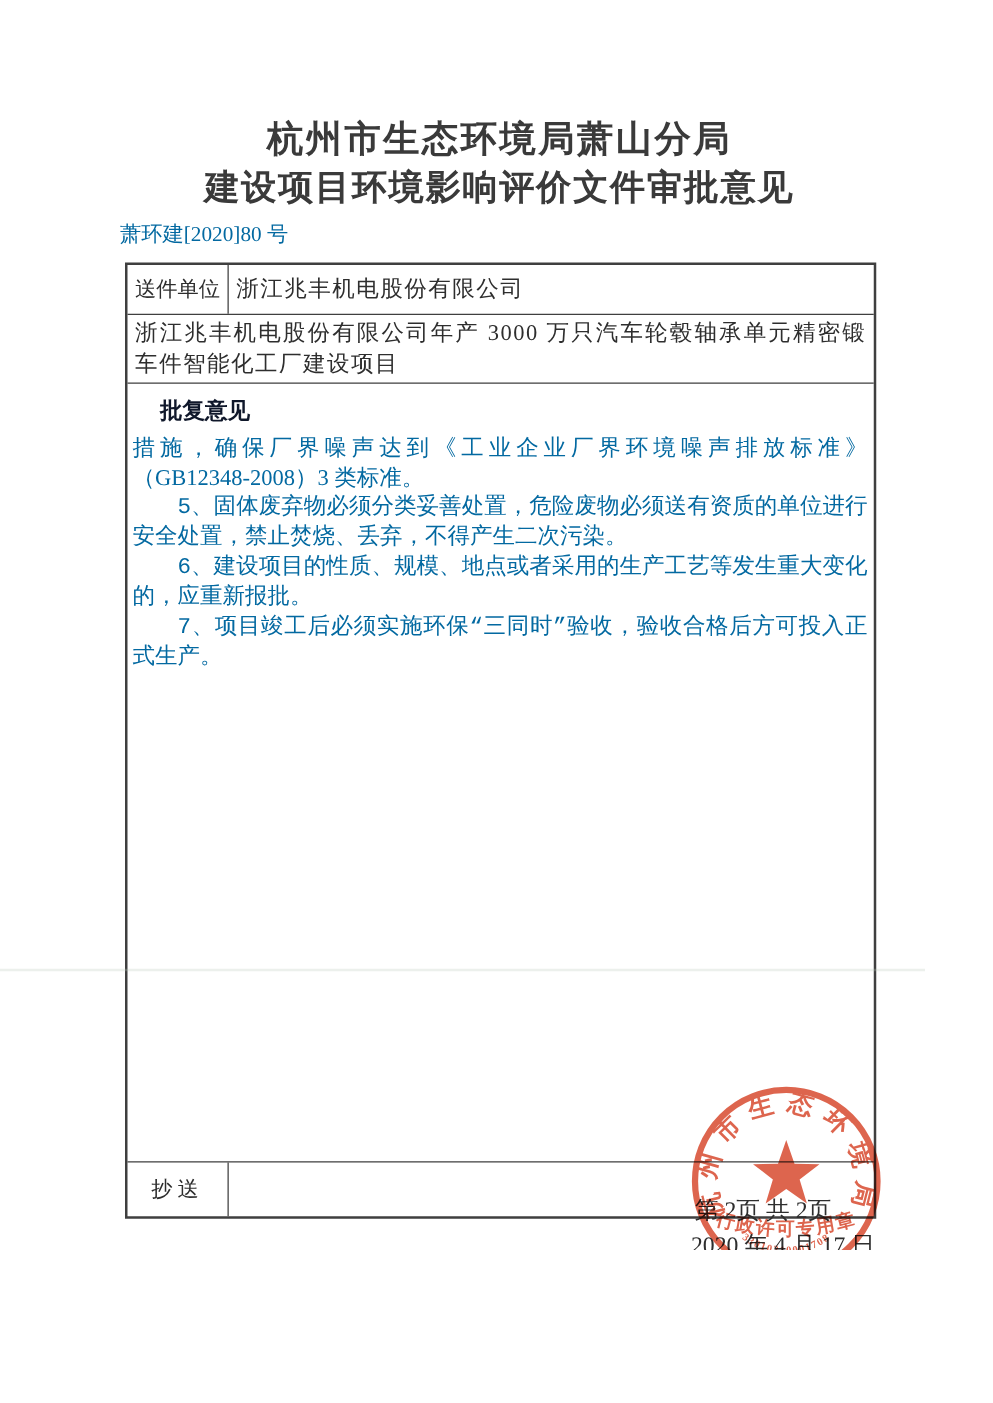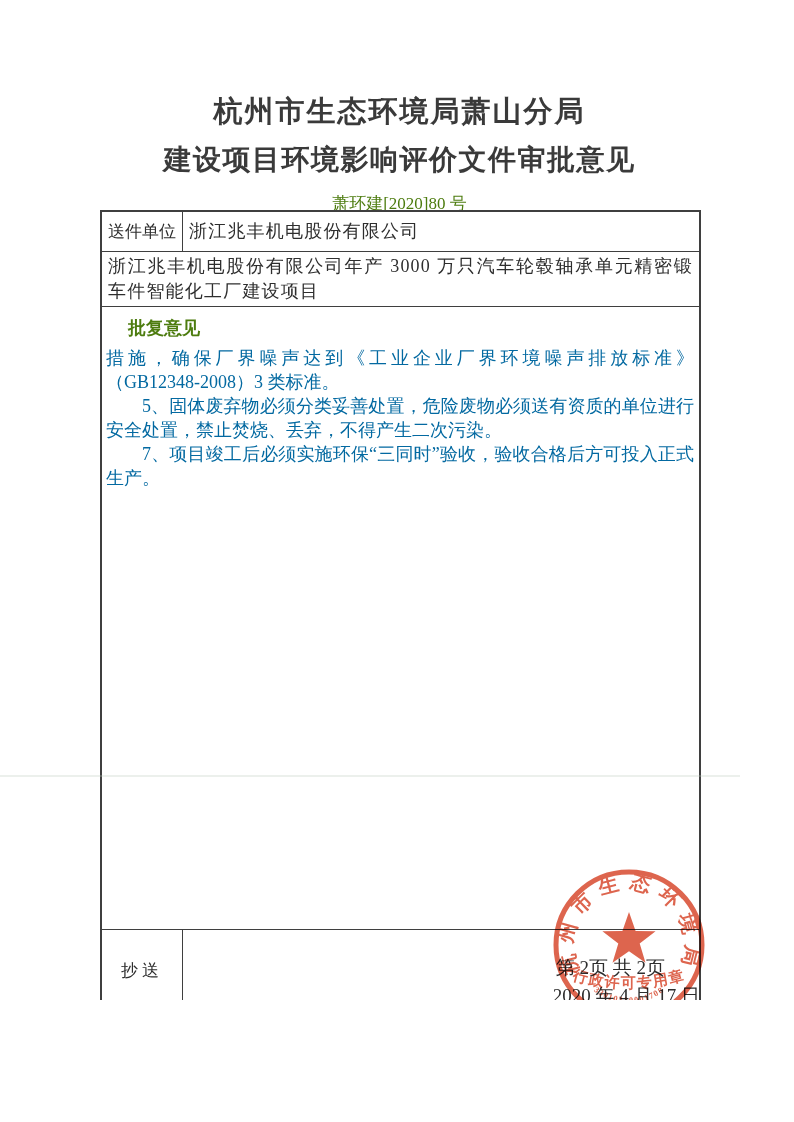--- a/index.html
+++ b/index.html
@@ -9,47 +9,47 @@
     background:#ffffff;
     overflow:hidden;
     font-family:"Liberation Serif","DejaVu Serif",serif;
     color:#2e2e2e;
   }
   
   .title-block{position:absolute;left:96px;top:0;width:607px;text-align:center;}
   .title-1{position:absolute;left:0;top:92px;width:100%;
     font-size:29px;font-weight:bold;letter-spacing:2px;color:#3a3a3a;}
   .title-2{position:absolute;left:0;top:131px;width:100%;
-    font-size:28px;font-weight:bold;letter-spacing:1.5px;color:#3a3a3a;margin-top:10px;}
-  .doc-number{position:absolute;left:0;top:192px;width:100%;
-    text-align:center;font-size:17px;color:#4d7c0f;}
+    font-size:28px;font-weight:bold;letter-spacing:1.5px;color:#3a3a3a;}
+  .doc-number{position:absolute;left:0;top:176px;width:100%;
+    text-align:left;font-size:17px;color:#0369a1;}
   
   .doc-table{position:absolute;left:100px;top:210px;width:601px;
     border:2px solid #3f3f3f;box-sizing:border-box;background:transparent;}
   .t-row{display:flex;border-bottom:1.5px solid #3f3f3f;box-sizing:border-box;}
   .t-row:last-child{border-bottom:none;}
   .label-cell{width:81px;flex:0 0 81px;border-right:1.5px solid #3f3f3f;
     display:flex;align-items:center;justify-content:center;
     font-size:17px;color:#2e2e2e;box-sizing:border-box;}
   .value-cell{flex:1;display:flex;align-items:center;
     padding:3px 6px;font-size:18px;letter-spacing:1.2px;
     line-height:25px;box-sizing:border-box;text-align:justify;}
   .row-sender{height:40px;}
   .row-project{height:55px;}
   .row-opinion{display:block;height:614px;padding:0;}
-  .row-cc{min-height:43px;flex-direction:column;}
+  .row-cc{min-height:43px;}
   .cc-label{letter-spacing:4px;}
   
-  .opinion-heading{margin:9px 12px 6px 26px;font-size:18px;font-weight:bold;color:#4d7c0f;}
+  .opinion-heading{margin:9px 12px 6px 26px;font-size:18px;font-weight:bold;color:#0f172a;}
   .opinion-body{padding:0 5px 0 4px;}
   .opinion-body p{margin:0;font-size:18px;line-height:24px;
     text-align:justify;color:#0369a1;}
   .p-cont-1{text-align:justify;text-align-last:justify;text-indent:0;}
   .p-cont-2{text-indent:0;}
-  .p-item{text-indent:2em;}
+  .p-item{text-indent:2em;font-family:Liberation Mono, monospace;}
   
   .sign-date{position:absolute;top:983px;right:94px;font-size:19px;color:#2e2e2e;}
   .page-info{position:absolute;top:955px;right:129px;font-size:19px;color:#2e2e2e;}
   
   .stamp{position:absolute;left:550px;top:866px;width:158px;height:158px;
     mix-blend-mode:multiply;opacity:0.88;pointer-events:none;}
   .stamp text{font-family:"Liberation Serif","DejaVu Serif",serif;font-weight:bold;}
   .stamp-org{font-size:20px;letter-spacing:9px;}
   .stamp-sub{font-size:15px;letter-spacing:1.5px;}
   .stamp-num{font-size:8.5px;letter-spacing:1.2px;font-weight:normal;}
@@ -78,20 +78,21 @@
     <div class="t-row row-project">
       <div class="value-cell">浙江兆丰机电股份有限公司年产 3000 万只汽车轮毂轴承单元精密锻车件智能化工厂建设项目</div>
     </div>
 
     <div class="t-row row-opinion">
       <div class="opinion-heading">批复意见</div>
       <div class="opinion-body">
         <p class="p-cont-1">措施，确保厂界噪声达到《工业企业厂界环境噪声排放标准》</p>
         <p class="p-cont-2">（GB12348-2008）3 类标准。</p>
         <p class="p-item">5、固体废弃物必须分类妥善处置，危险废物必须送有资质的单位进行安全处置，禁止焚烧、丢弃，不得产生二次污染。</p>
+        <p class="p-item">6、建设项目的性质、规模、地点或者采用的生产工艺等发生重大变化的，应重新报批。</p>
         <p class="p-item">7、项目竣工后必须实施环保“三同时”验收，验收合格后方可投入正式生产。</p>
       </div>
     </div>
 
     <div class="t-row row-cc">
       <div class="label-cell cc-label">抄送</div>
     </div>
 
   </div>
 

